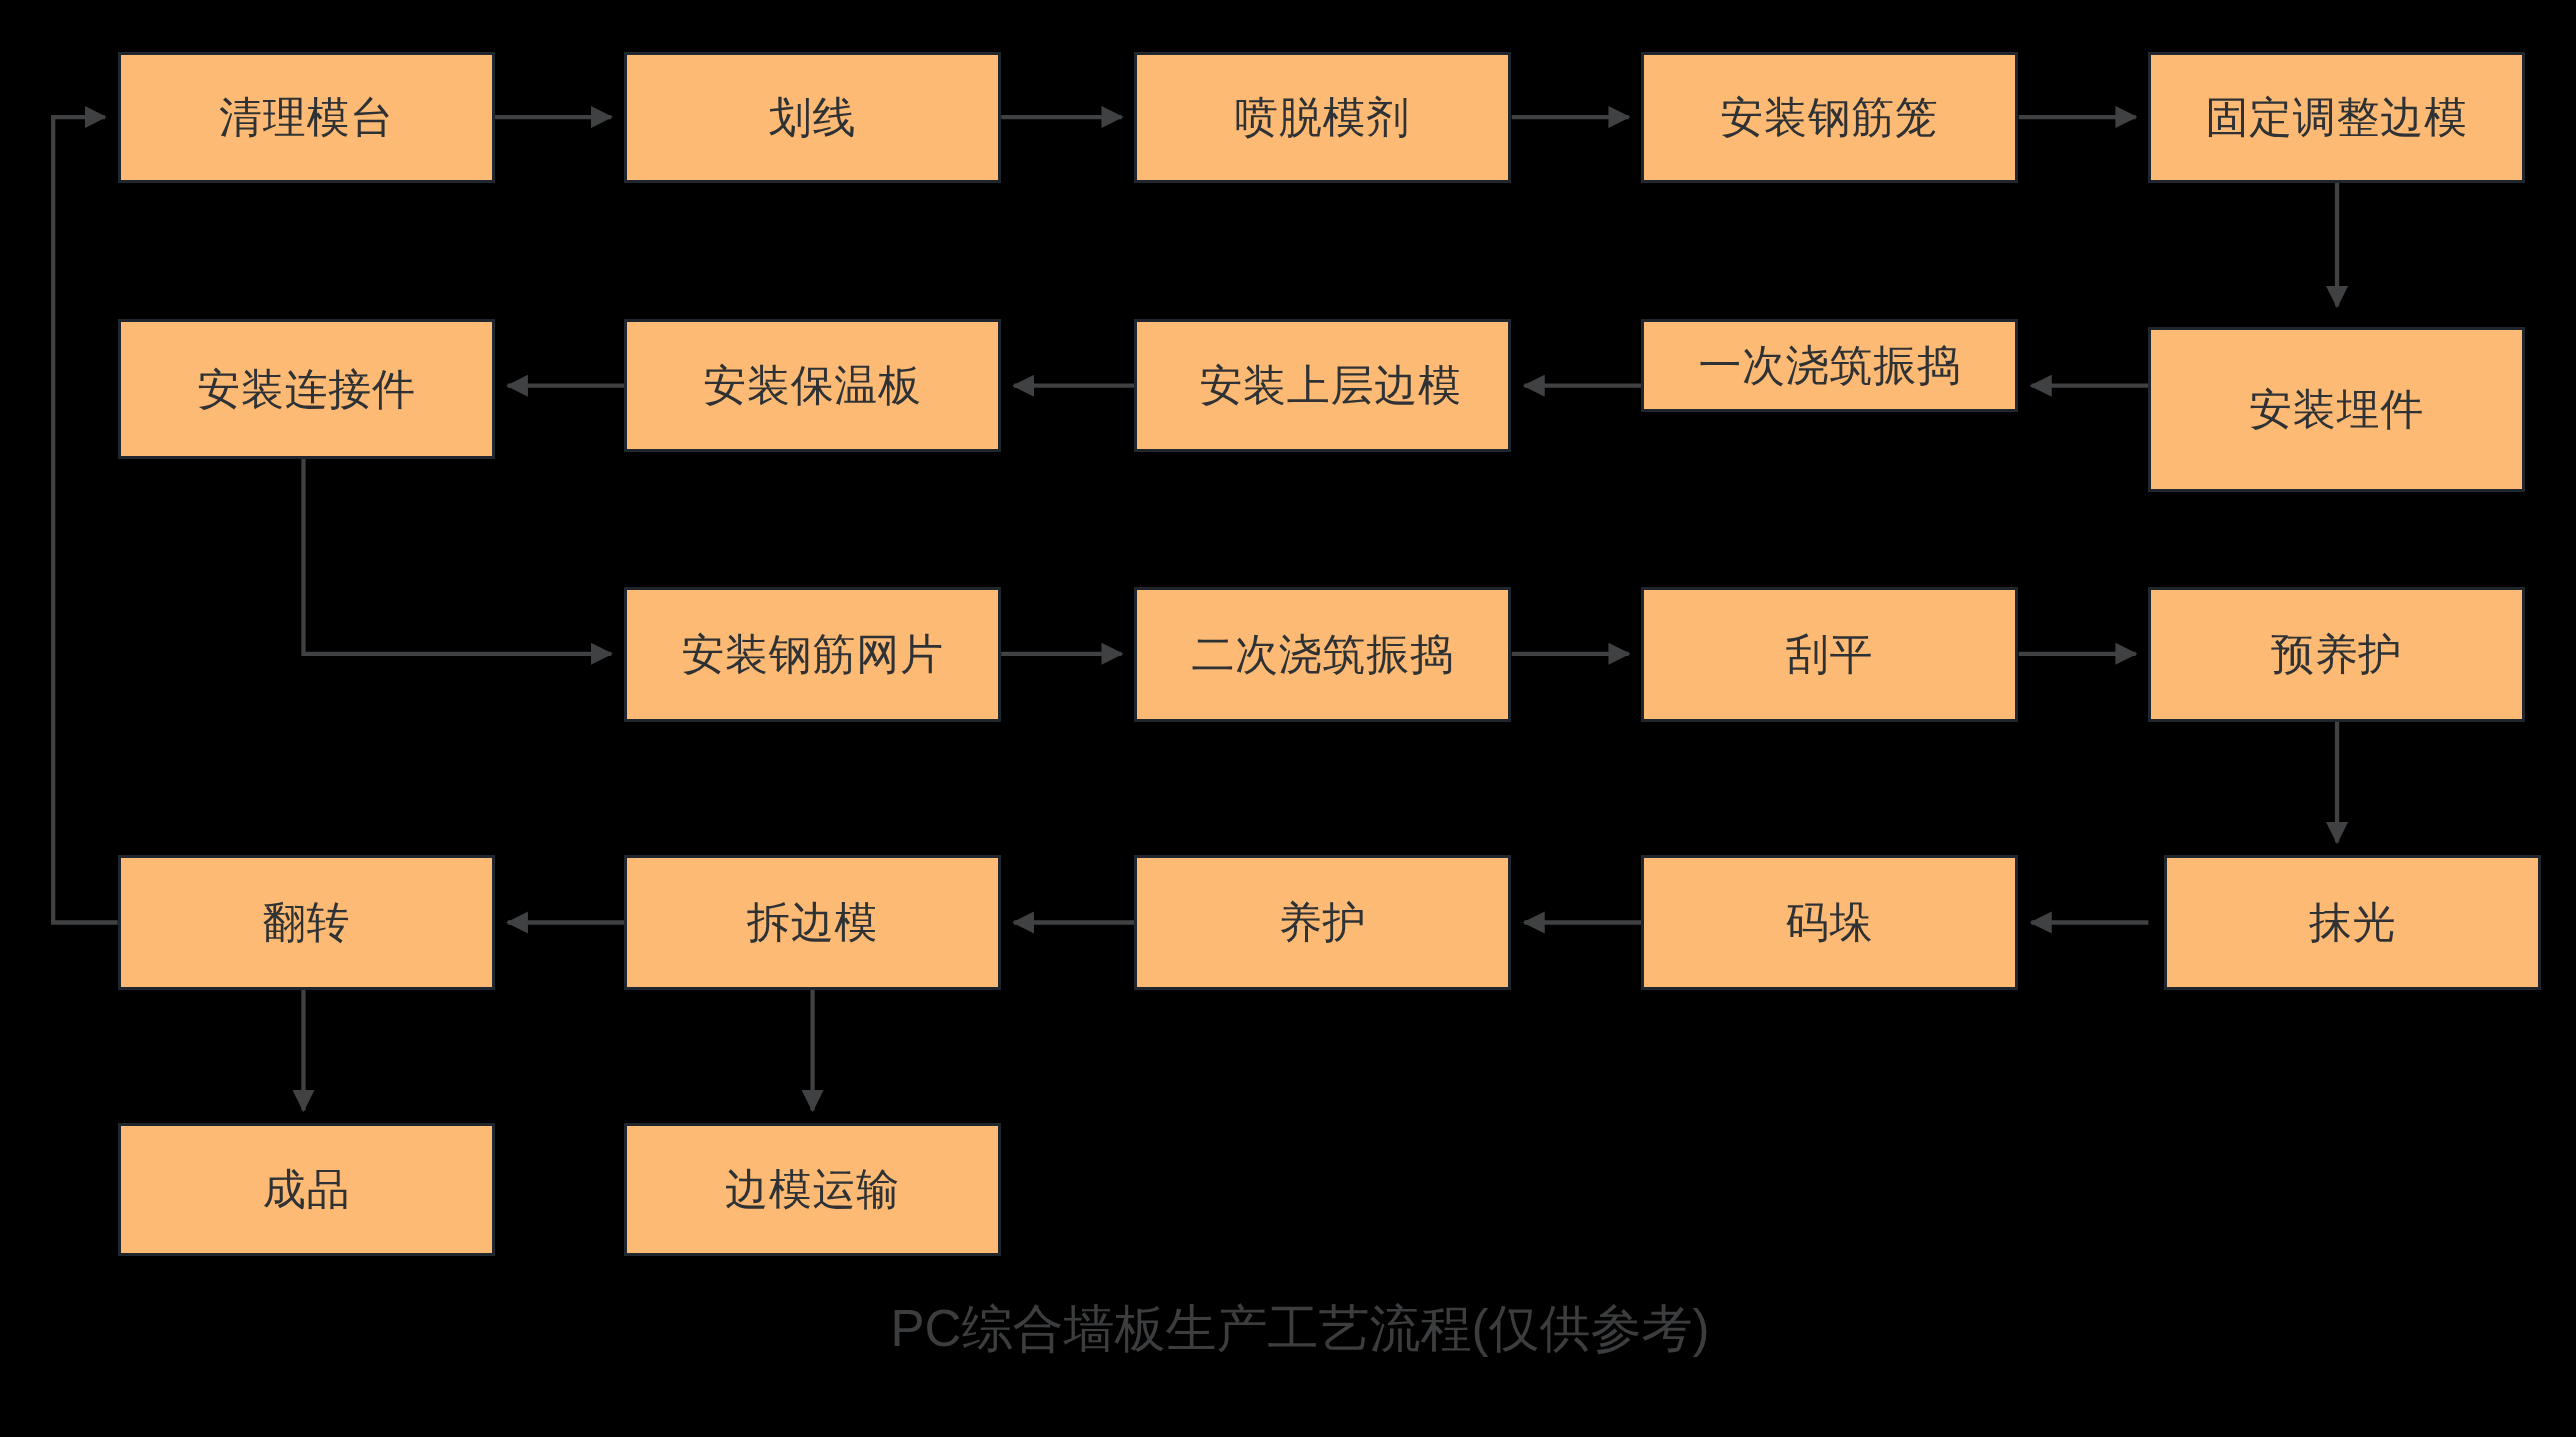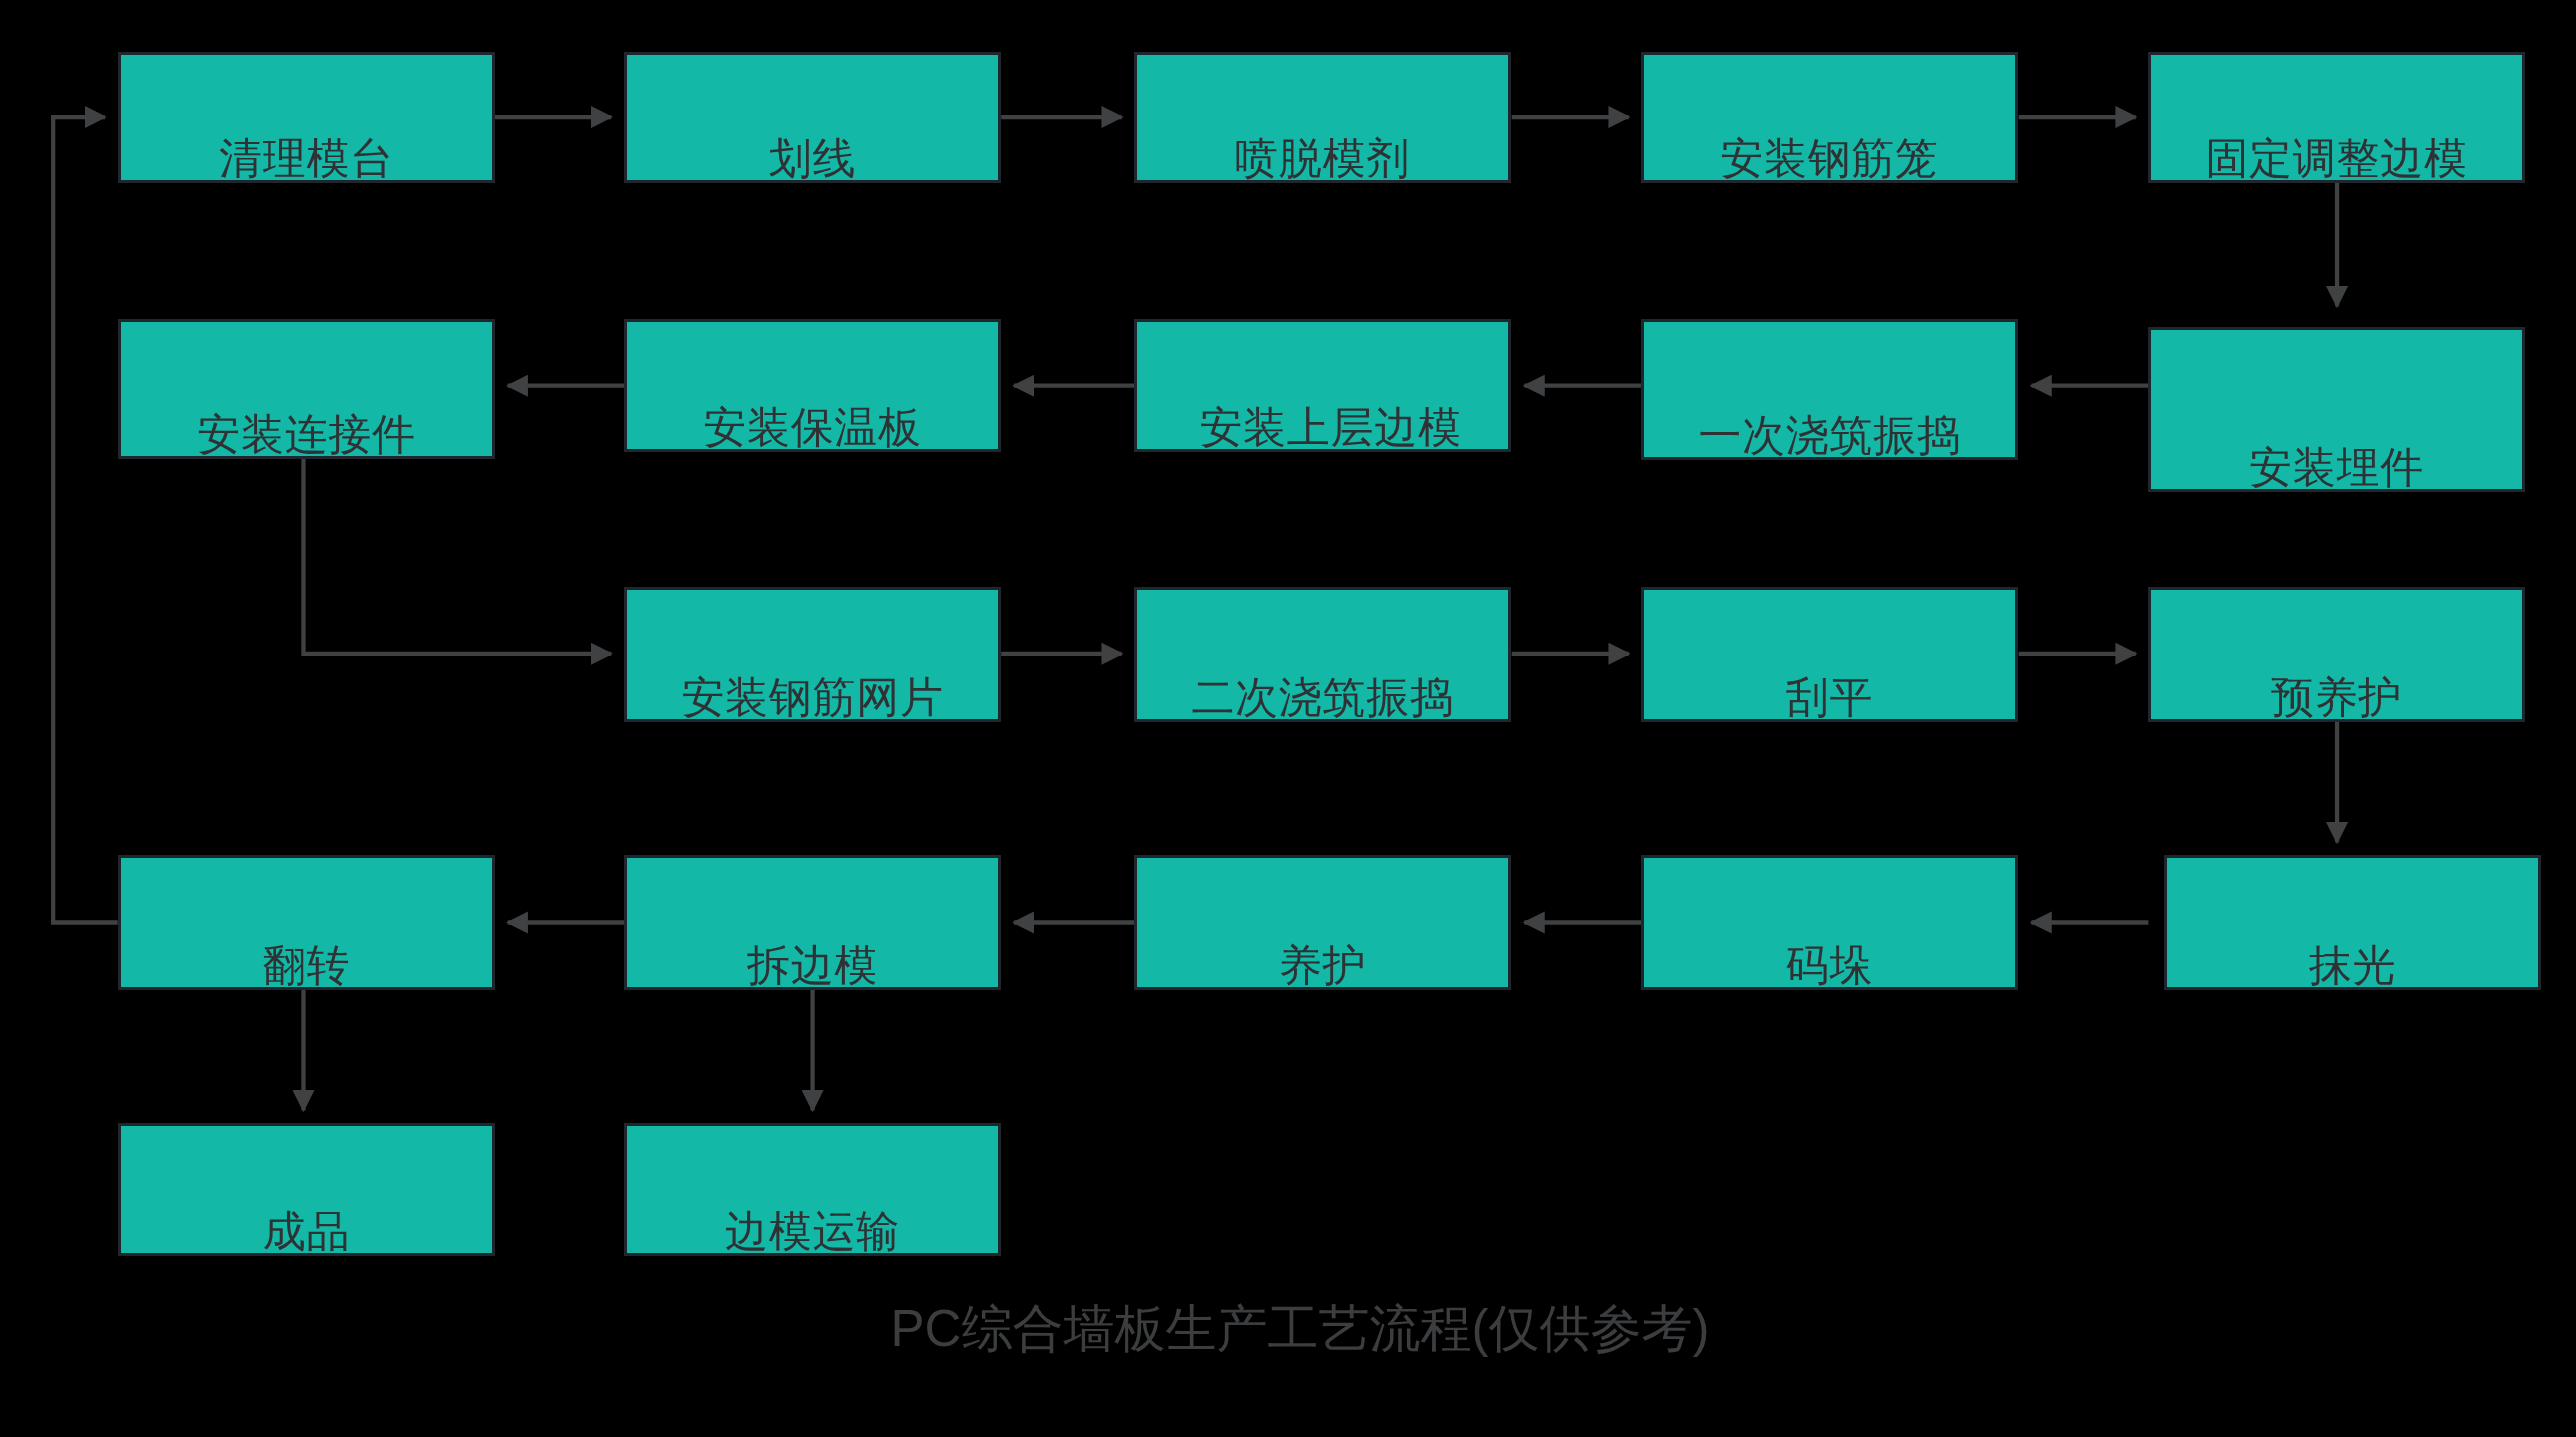--- a/index.html
+++ b/index.html
@@ -7,24 +7,24 @@
     position:relative;
     width:2576px;
     height:1438px;
     background:#000000;
     overflow:hidden;
     font-family:"Liberation Sans","DejaVu Sans",sans-serif;
   }
   .node{
     position:absolute;
     box-sizing:border-box;
-    background:#14b8a6;
+    background:#fdba74;
     border:3.5px solid #1f262e;
     display:flex;
-    align-items:flex-end;
+    align-items:center;
     justify-content:center;
   }
   .node .label{
     color:#2f3235;
     font-size:43px;
     line-height:1;
     white-space:nowrap;
     letter-spacing:0.7px;
   }
   #edges{
@@ -102,21 +102,21 @@
   <div class="node" style="left:1641px;top:52px;width:377px;height:131px;">
     <span class="label">安装钢筋笼</span>
   </div>
   <div class="node" style="left:2148px;top:52px;width:377px;height:131px;">
     <span class="label">固定调整边模</span>
   </div>
 
   <div class="node" style="left:2148px;top:327px;width:377px;height:165px;">
     <span class="label">安装埋件</span>
   </div>
-  <div class="node" style="left:1641px;top:319px;width:377px;height:141px;">
+  <div class="node" style="left:1641px;top:319px;width:377px;height:93px;">
     <span class="label">一次浇筑振捣</span>
   </div>
   <div class="node" style="left:1134px;top:319px;width:377px;height:133px;padding-left:16px;">
     <span class="label">安装上层边模</span>
   </div>
   <div class="node" style="left:624px;top:319px;width:377px;height:133px;">
     <span class="label">安装保温板</span>
   </div>
   <div class="node" style="left:118px;top:319px;width:377px;height:140px;">
     <span class="label">安装连接件</span>

